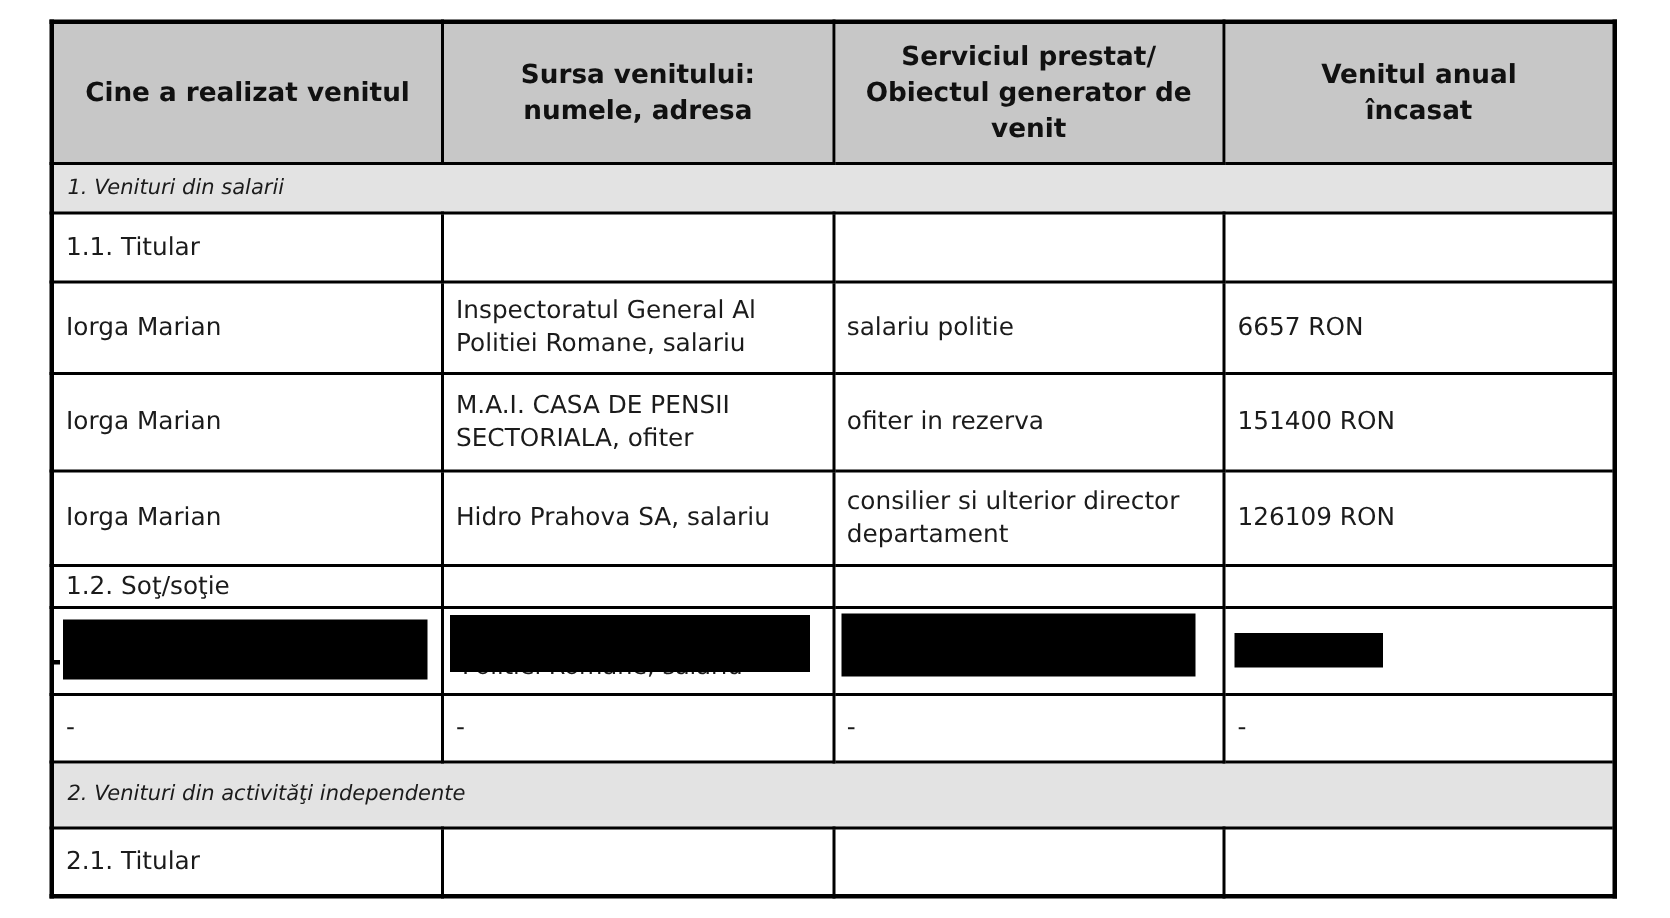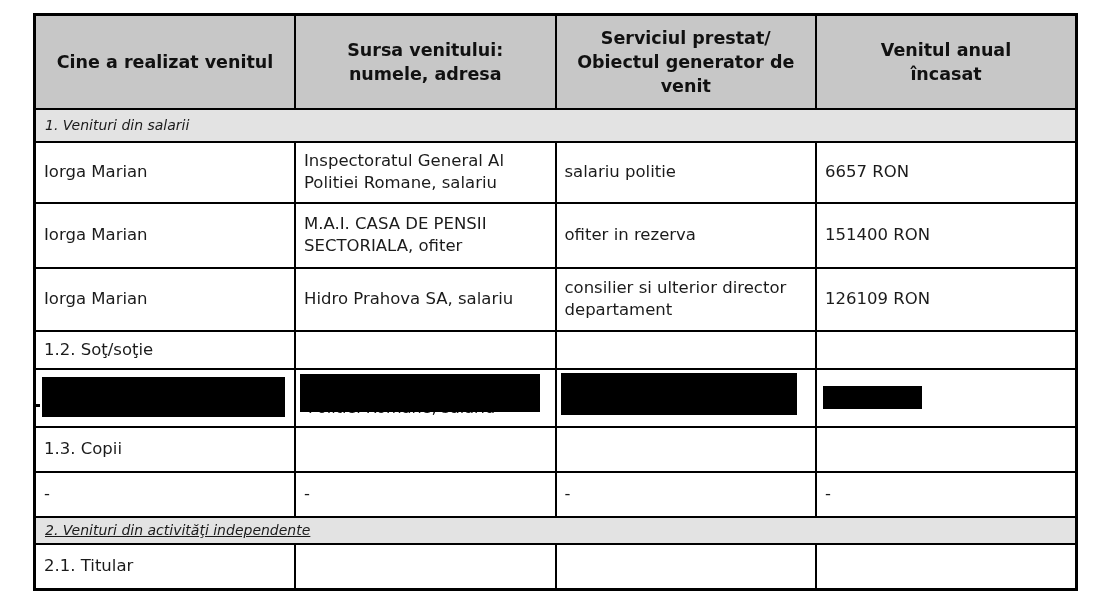--- a/index.html
+++ b/index.html
@@ -107,20 +107,26 @@
 venit</th>
       <th>Venitul anual
 încasat</th>
     </tr>
   </thead>
   <tbody>
     <tr class="section-row" style="height:33px;">
       <td colspan="4">1. Venituri din salarii</td>
     </tr>
 
+    <tr style="height:46px;">
+      <td>1.1. Titular</td>
+      <td></td>
+      <td></td>
+      <td></td>
+    </tr>
 
     <tr style="height:61px;">
       <td>Iorga Marian</td>
       <td>Inspectoratul General Al Politiei Romane, salariu</td>
       <td>salariu politie</td>
       <td>6657 RON</td>
     </tr>
 
     <tr style="height:65px;">
       <td>Iorga Marian</td>
@@ -129,21 +135,21 @@
       <td>151400 RON</td>
     </tr>
 
     <tr style="height:63px;">
       <td>Iorga Marian</td>
       <td>Hidro Prahova SA, salariu</td>
       <td>consilier si ulterior director departament</td>
       <td>126109 RON</td>
     </tr>
 
-    <tr style="height:38px;">
+    <tr style="height:28px;">
       <td>1.2. Soţ/soţie</td>
       <td></td>
       <td></td>
       <td></td>
     </tr>
 
     <tr class="redacted-row" style="height:58px;">
       <td>
         <div class="redact r1 tick"></div>
       </td>
@@ -154,35 +160,29 @@
         </div>
       </td>
       <td>
         <div class="redact r3"></div>
       </td>
       <td>
         <div class="redact r4"></div>
       </td>
     </tr>
 
-    <tr style="height:45px;">
-      <td>1.3. Copii</td>
-      <td></td>
-      <td></td>
-      <td></td>
-    </tr>
 
     <tr style="height:45px;">
       <td>-</td>
       <td>-</td>
       <td>-</td>
       <td>-</td>
     </tr>
 
-    <tr class="section-row" style="height:27px;text-decoration:underline;">
+    <tr class="section-row" style="height:44px;">
       <td colspan="4">2. Venituri din activităţi independente</td>
     </tr>
 
     <tr style="height:46px;">
       <td>2.1. Titular</td>
       <td></td>
       <td></td>
       <td></td>
     </tr>
   </tbody>

